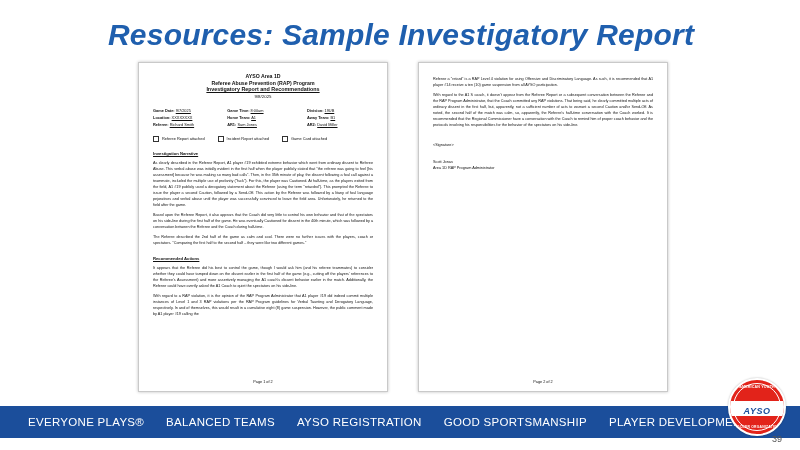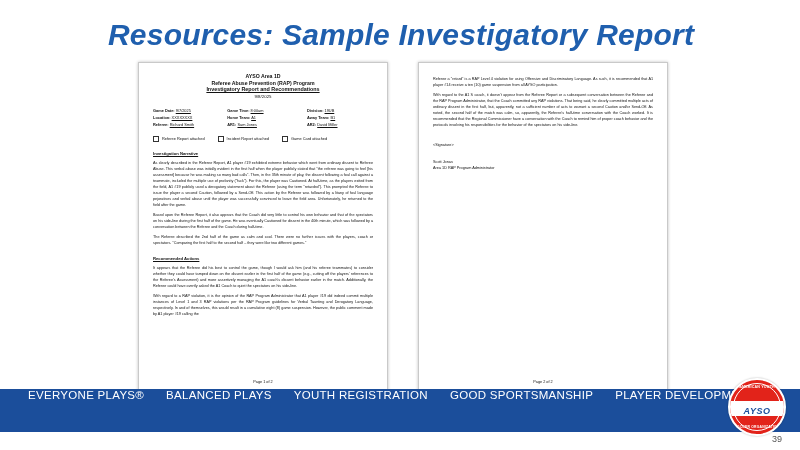--- a/index.html
+++ b/index.html
@@ -150,25 +150,25 @@
     font-size: 3.8px;
     line-height: 1.6;
     color: #111;
   }
 
   
   .footer-bar {
     position: absolute;
     left: 0;
     right: 0;
-    bottom: 18px;
-    height: 43px;
+    bottom: 12px;
+    height: 32px;
     background: #1B4E9B;
     display: flex;
-    align-items: flex-start;
+    align-items: center;
   }
   .footer-items {
     display: flex;
     align-items: center;
     padding-left: 28px;
     color: #ffffff;
     font-size: 11.5px;
     letter-spacing: 0.3px;
   }
   .footer-item {
@@ -332,22 +332,22 @@
     <div class="sig-line">&lt;Signature&gt;</div>
     <div class="sig-name">Scott Jonas</div>
     <div class="sig-name" style="margin-top:0">Area 1D RAP Program Administrator</div>
 
     <div class="page-num">Page 2 of 2</div>
   </div>
 
   <div class="footer-bar">
     <div class="footer-items">
       <div class="footer-item">EVERYONE PLAYS®</div>
-      <div class="footer-item">BALANCED PLAYS</div>
-      <div class="footer-item">YOUTH REGISTRATION</div>
+      <div class="footer-item">BALANCED TEAMS</div>
+      <div class="footer-item">AYSO REGISTRATION</div>
       <div class="footer-item">GOOD SPORTSMANSHIP</div>
       <div class="footer-item">PLAYER DEVELOPMENT</div>
     </div>
   </div>
 
   <div class="logo">
     <div class="ring"></div>
     <div class="top-text">AMERICAN YOUTH</div>
     <div class="band">
       <span>AYSO</span>

